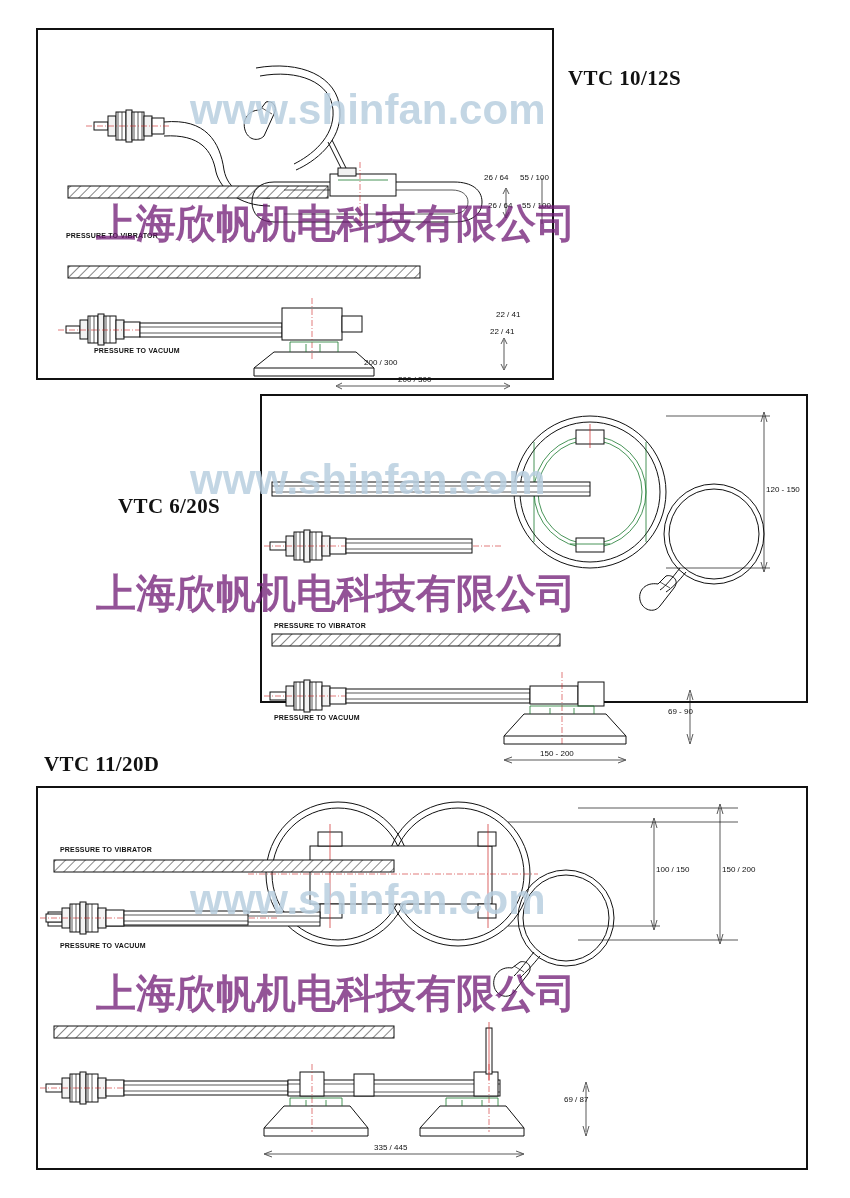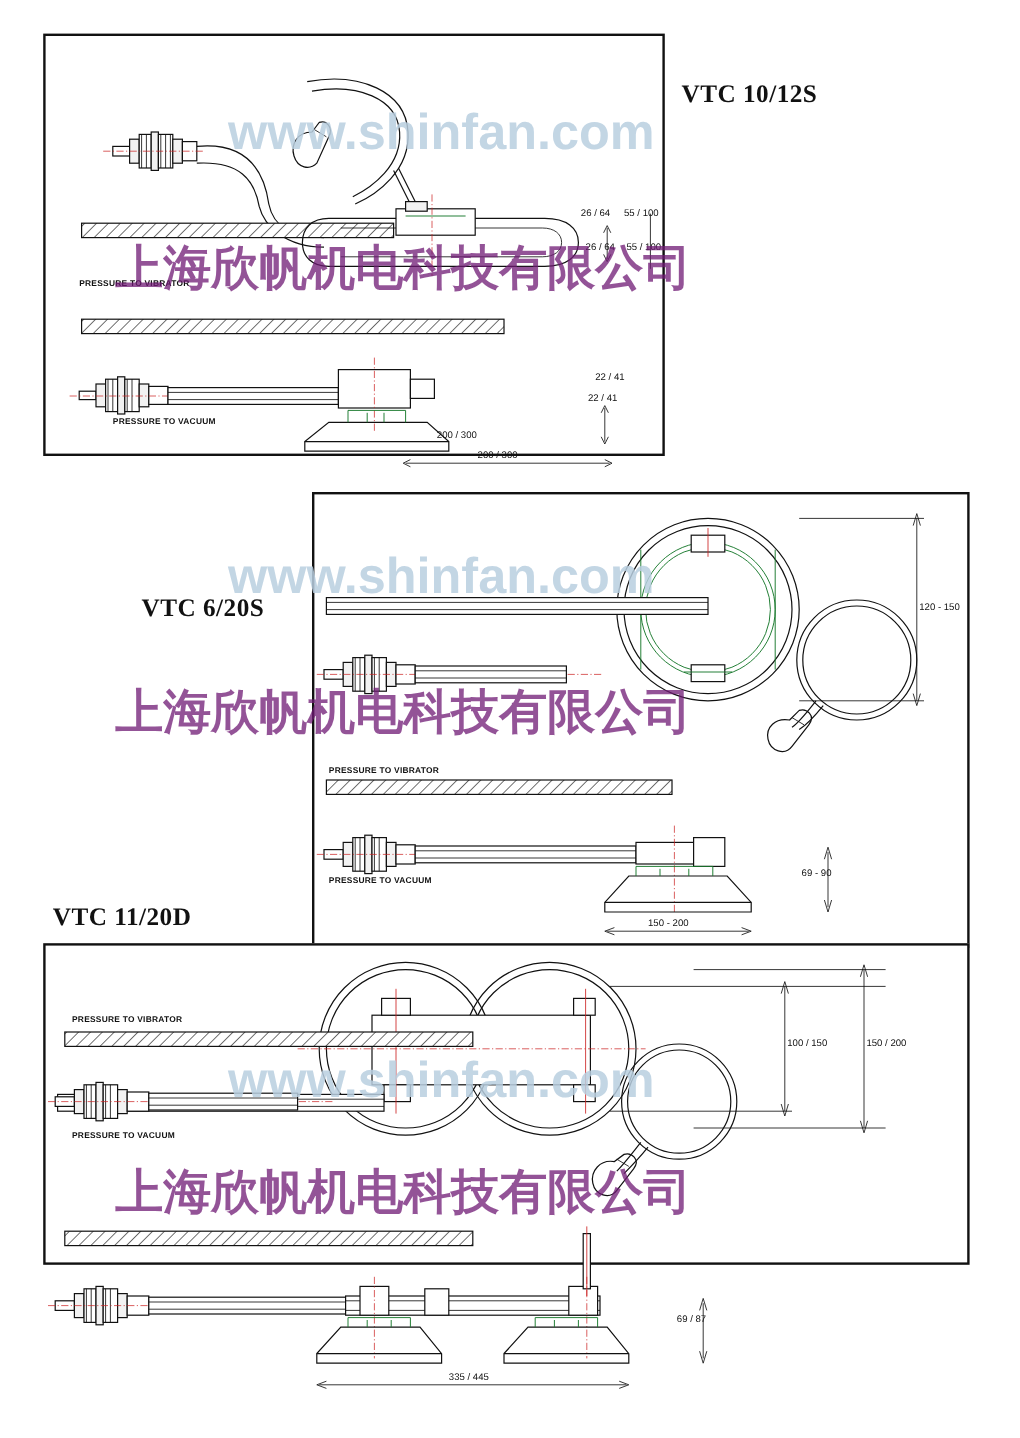--- a/index.html
+++ b/index.html
@@ -22,22 +22,22 @@
     background: #fff;
   }
   
   .panel {
     position: absolute;
     border: 2px solid #111;
     background: #ffffff;
     box-sizing: border-box;
   }
   #panel-1 { left: 36px;  top: 28px;  width: 518px; height: 352px; }
-  #panel-2 { left: 260px; top: 394px; width: 548px; height: 380px; margin-top: 16px; }
-  #panel-3 { left: 36px;  top: 786px; width: 772px; height: 268px; }
+  #panel-2 { left: 260px; top: 394px; width: 548px; height: 309px; }
+  #panel-3 { left: 36px;  top: 786px; width: 772px; height: 384px; }
 
   
   .model-title {
     position: absolute;
     font-family: "Liberation Serif", serif;
     font-weight: bold;
     font-size: 21px;
     color: #111;
     letter-spacing: .4px;
     white-space: nowrap;

